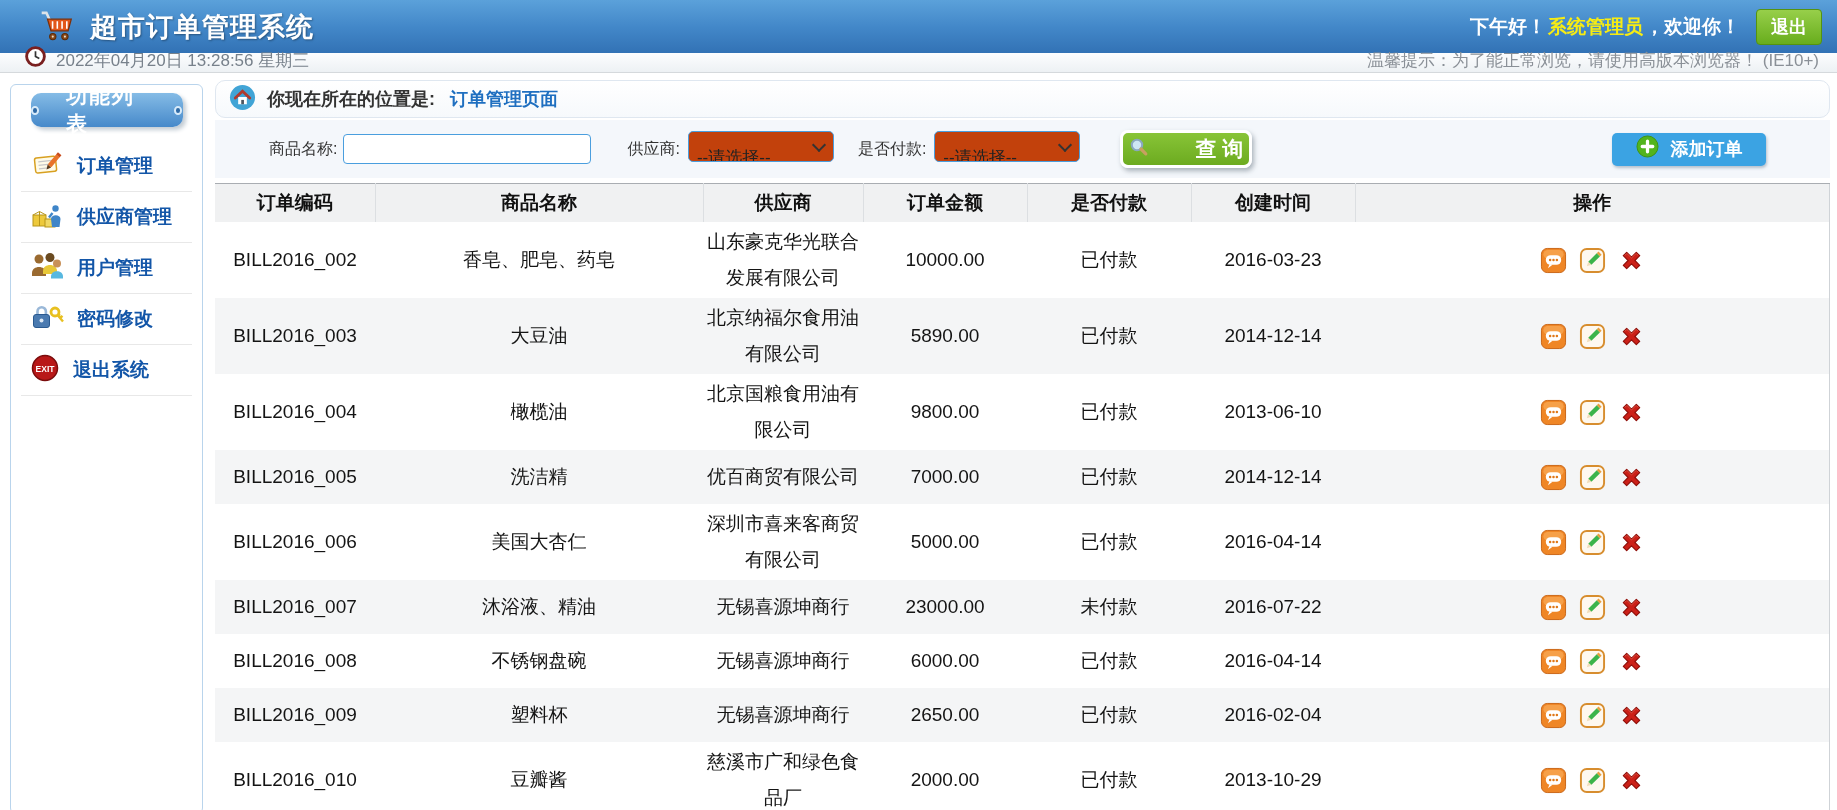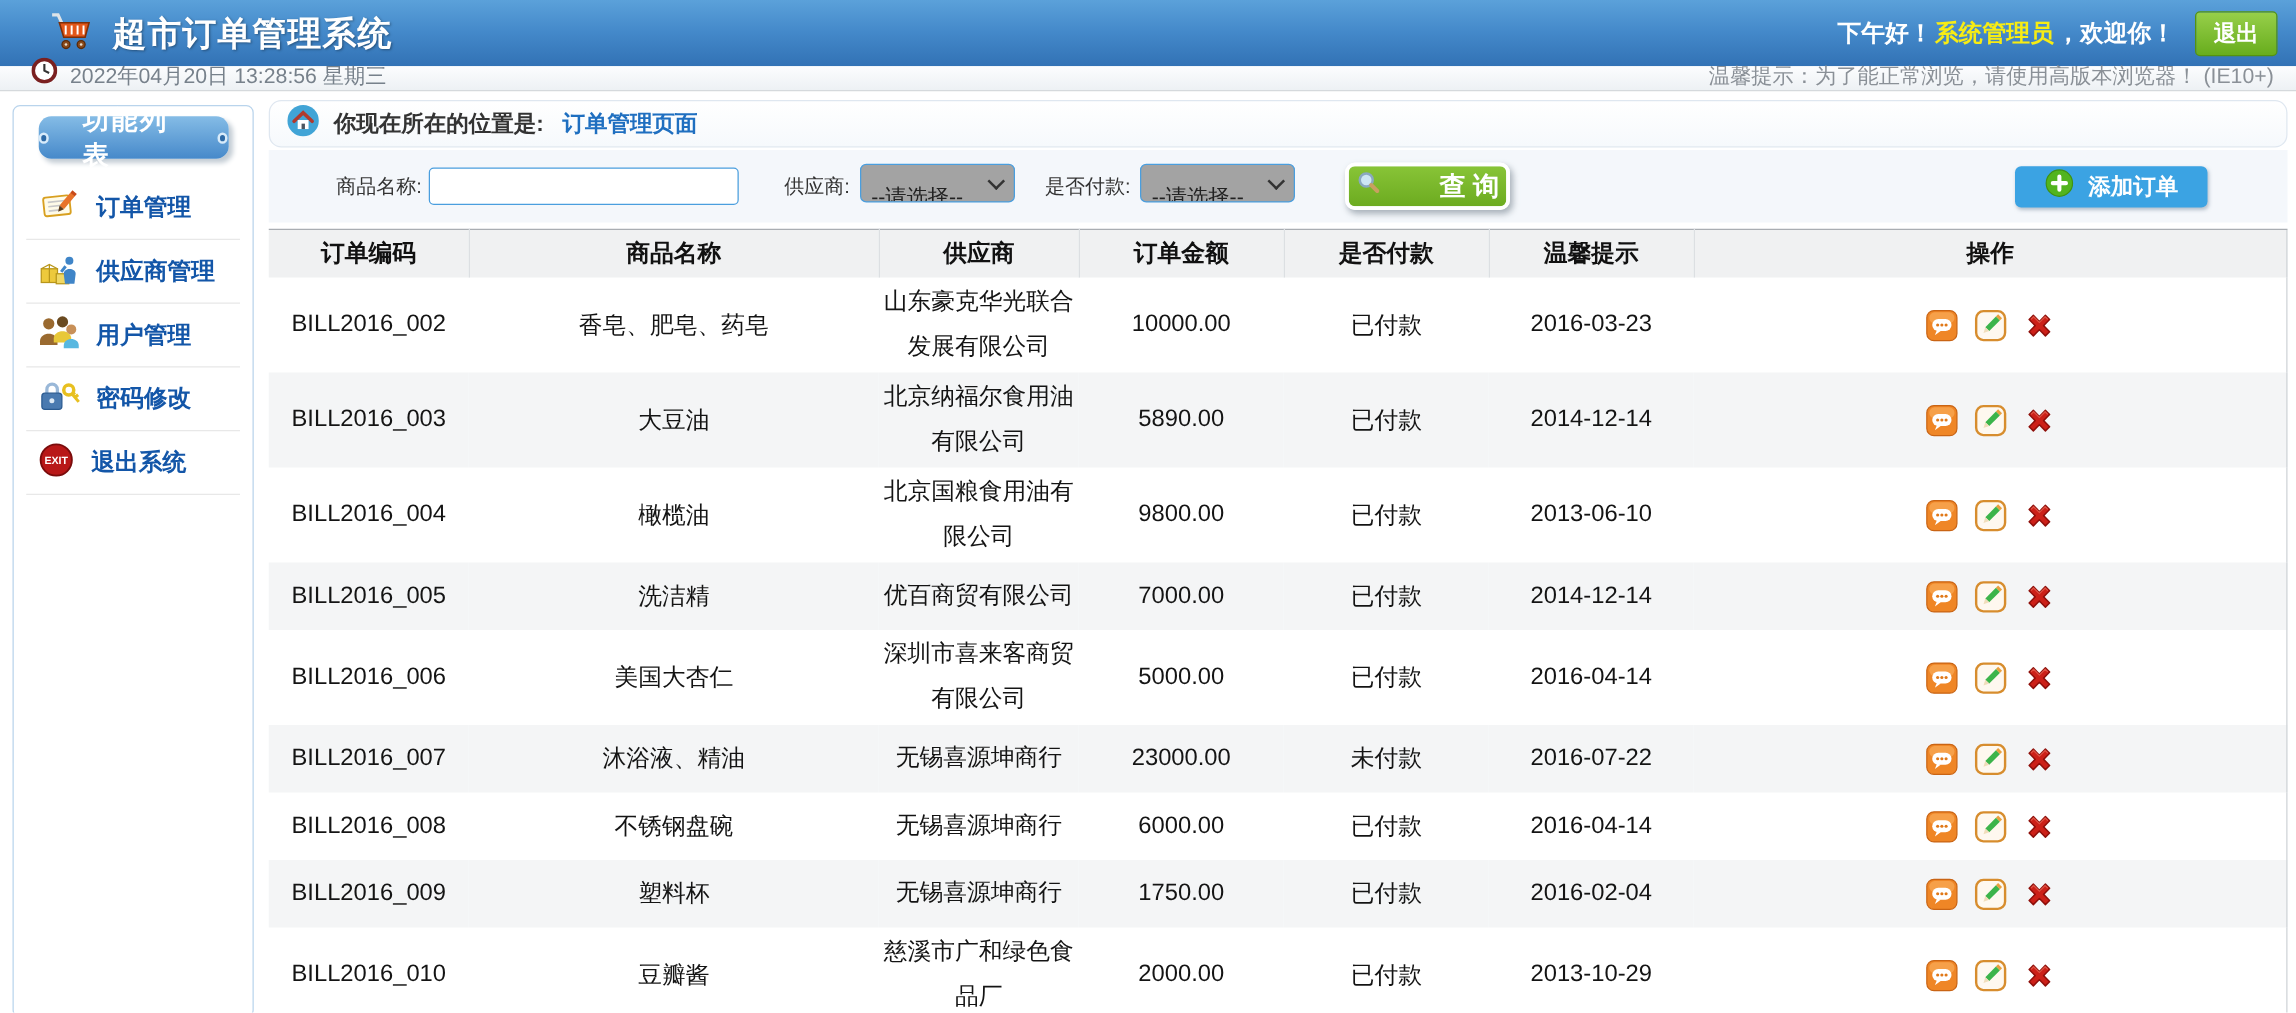--- a/index.html
+++ b/index.html
@@ -77,22 +77,22 @@
   .lbl-supplier { margin-left:36px; }
   .lbl-payment { margin-left:24px; }
   .product-input {
     width:248px; height:30px; box-sizing:border-box; margin-left:6px;
     border:1px solid #4a9ede; border-radius:4px; font-size:17px; padding:0 8px;
     font-family:inherit;
   }
   .select-wrap { position:relative; margin-left:8px; }
   .filter-select {
     appearance:none; -webkit-appearance:none; -moz-appearance:none;
-    width:124px; height:31px; box-sizing:border-box;
-    border:1px solid #4a9ede; border-radius:5px; background:#a3a3a3;
+    width:146px; height:31px; box-sizing:border-box;
+    border:1px solid #4a9ede; border-radius:5px; background:#c2410c;
     font-size:17px; padding:16px 24px 0 8px; color:#222; font-family:inherit;
   }
   .chevron {
     position:absolute; right:10px; top:9px; width:8px; height:8px;
     border-right:2px solid #333; border-bottom:2px solid #333;
     transform:rotate(45deg); pointer-events:none;
   }
   .search-btn {
     margin-left:40px; width:132px; height:38px; box-sizing:border-box;
     background:linear-gradient(180deg,#88c437,#6cab20);
@@ -303,21 +303,21 @@
           <col style="width:164px">
           <col>
       </colgroup>
       <thead>
         <tr>
           <th>订单编码</th>
           <th>商品名称</th>
           <th>供应商</th>
           <th>订单金额</th>
           <th>是否付款</th>
-          <th>温馨提示</th>
+          <th>创建时间</th>
           <th>操作</th>
         </tr>
       </thead>
       <tbody>
           <tr>
     <td class="c-code">BILL2016_002</td>
     <td class="c-product">香皂、肥皂、药皂</td>
     <td class="c-supplier">山东豪克华光联合发展有限公司</td>
     <td class="c-amount">10000.00</td>
     <td class="c-paid">已付款</td>
@@ -585,21 +585,21 @@
             <path d="M7 8.8 L9.2 6.6 L14 11.4 L18.8 6.6 L21 8.8" fill="none" stroke="#e86050" stroke-width="1" opacity="0.8"></path>
           </svg>
         </span>
       </span>
     </td>
   </tr>
           <tr>
     <td class="c-code">BILL2016_009</td>
     <td class="c-product">塑料杯</td>
     <td class="c-supplier">无锡喜源坤商行</td>
-    <td class="c-amount">1750.00</td>
+    <td class="c-amount">2650.00</td>
     <td class="c-paid">已付款</td>
     <td class="c-created">2016-02-04</td>
     <td class="c-actions">
       <span class="actions">
         <span class="action-btn">
           <svg width="27" height="27" viewBox="0 0 28 28">
             <rect x="1.5" y="1.5" width="25" height="25" rx="6" fill="#ef8626" stroke="#c96414"></rect>
             <rect x="3.5" y="3" width="21" height="9" rx="4.5" fill="#f8a855" opacity="0.75"></rect>
             <rect x="6" y="8.5" width="16" height="10" rx="5" fill="#ffffff"></rect>
             <path d="M10 17.5 l-1.8 4.5 l4.8 -3.6 z" fill="#ffffff"></path>

